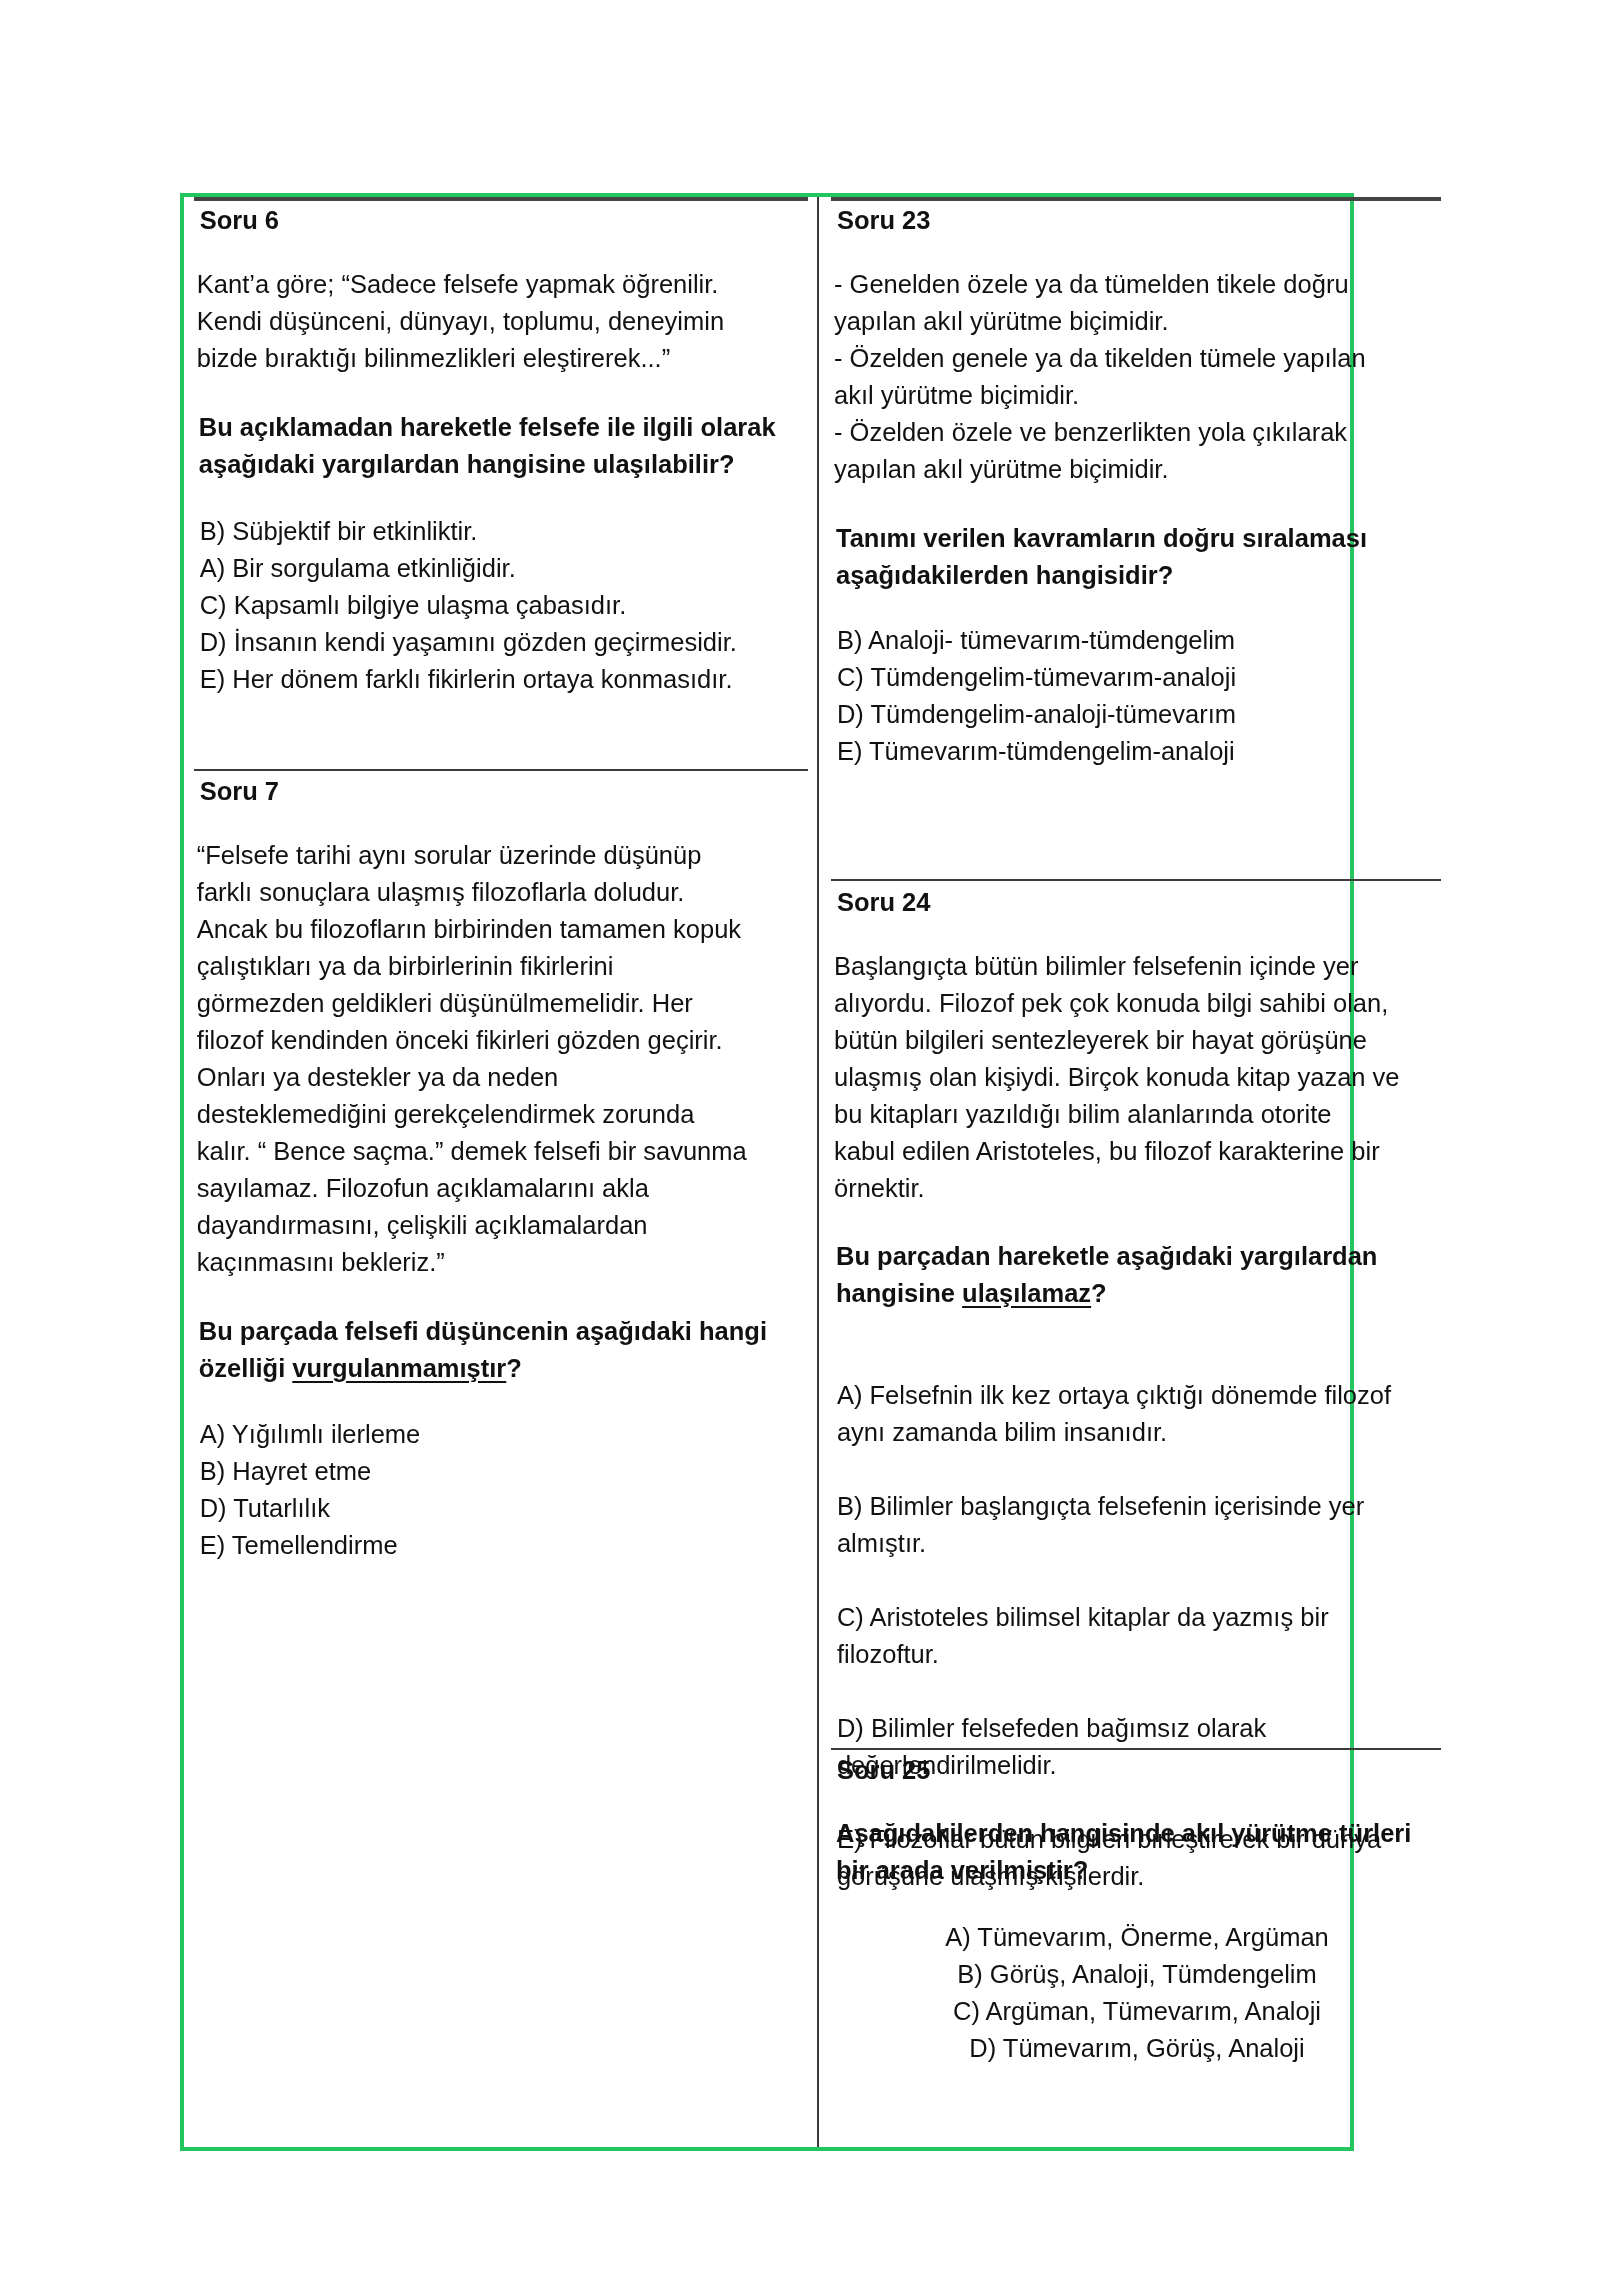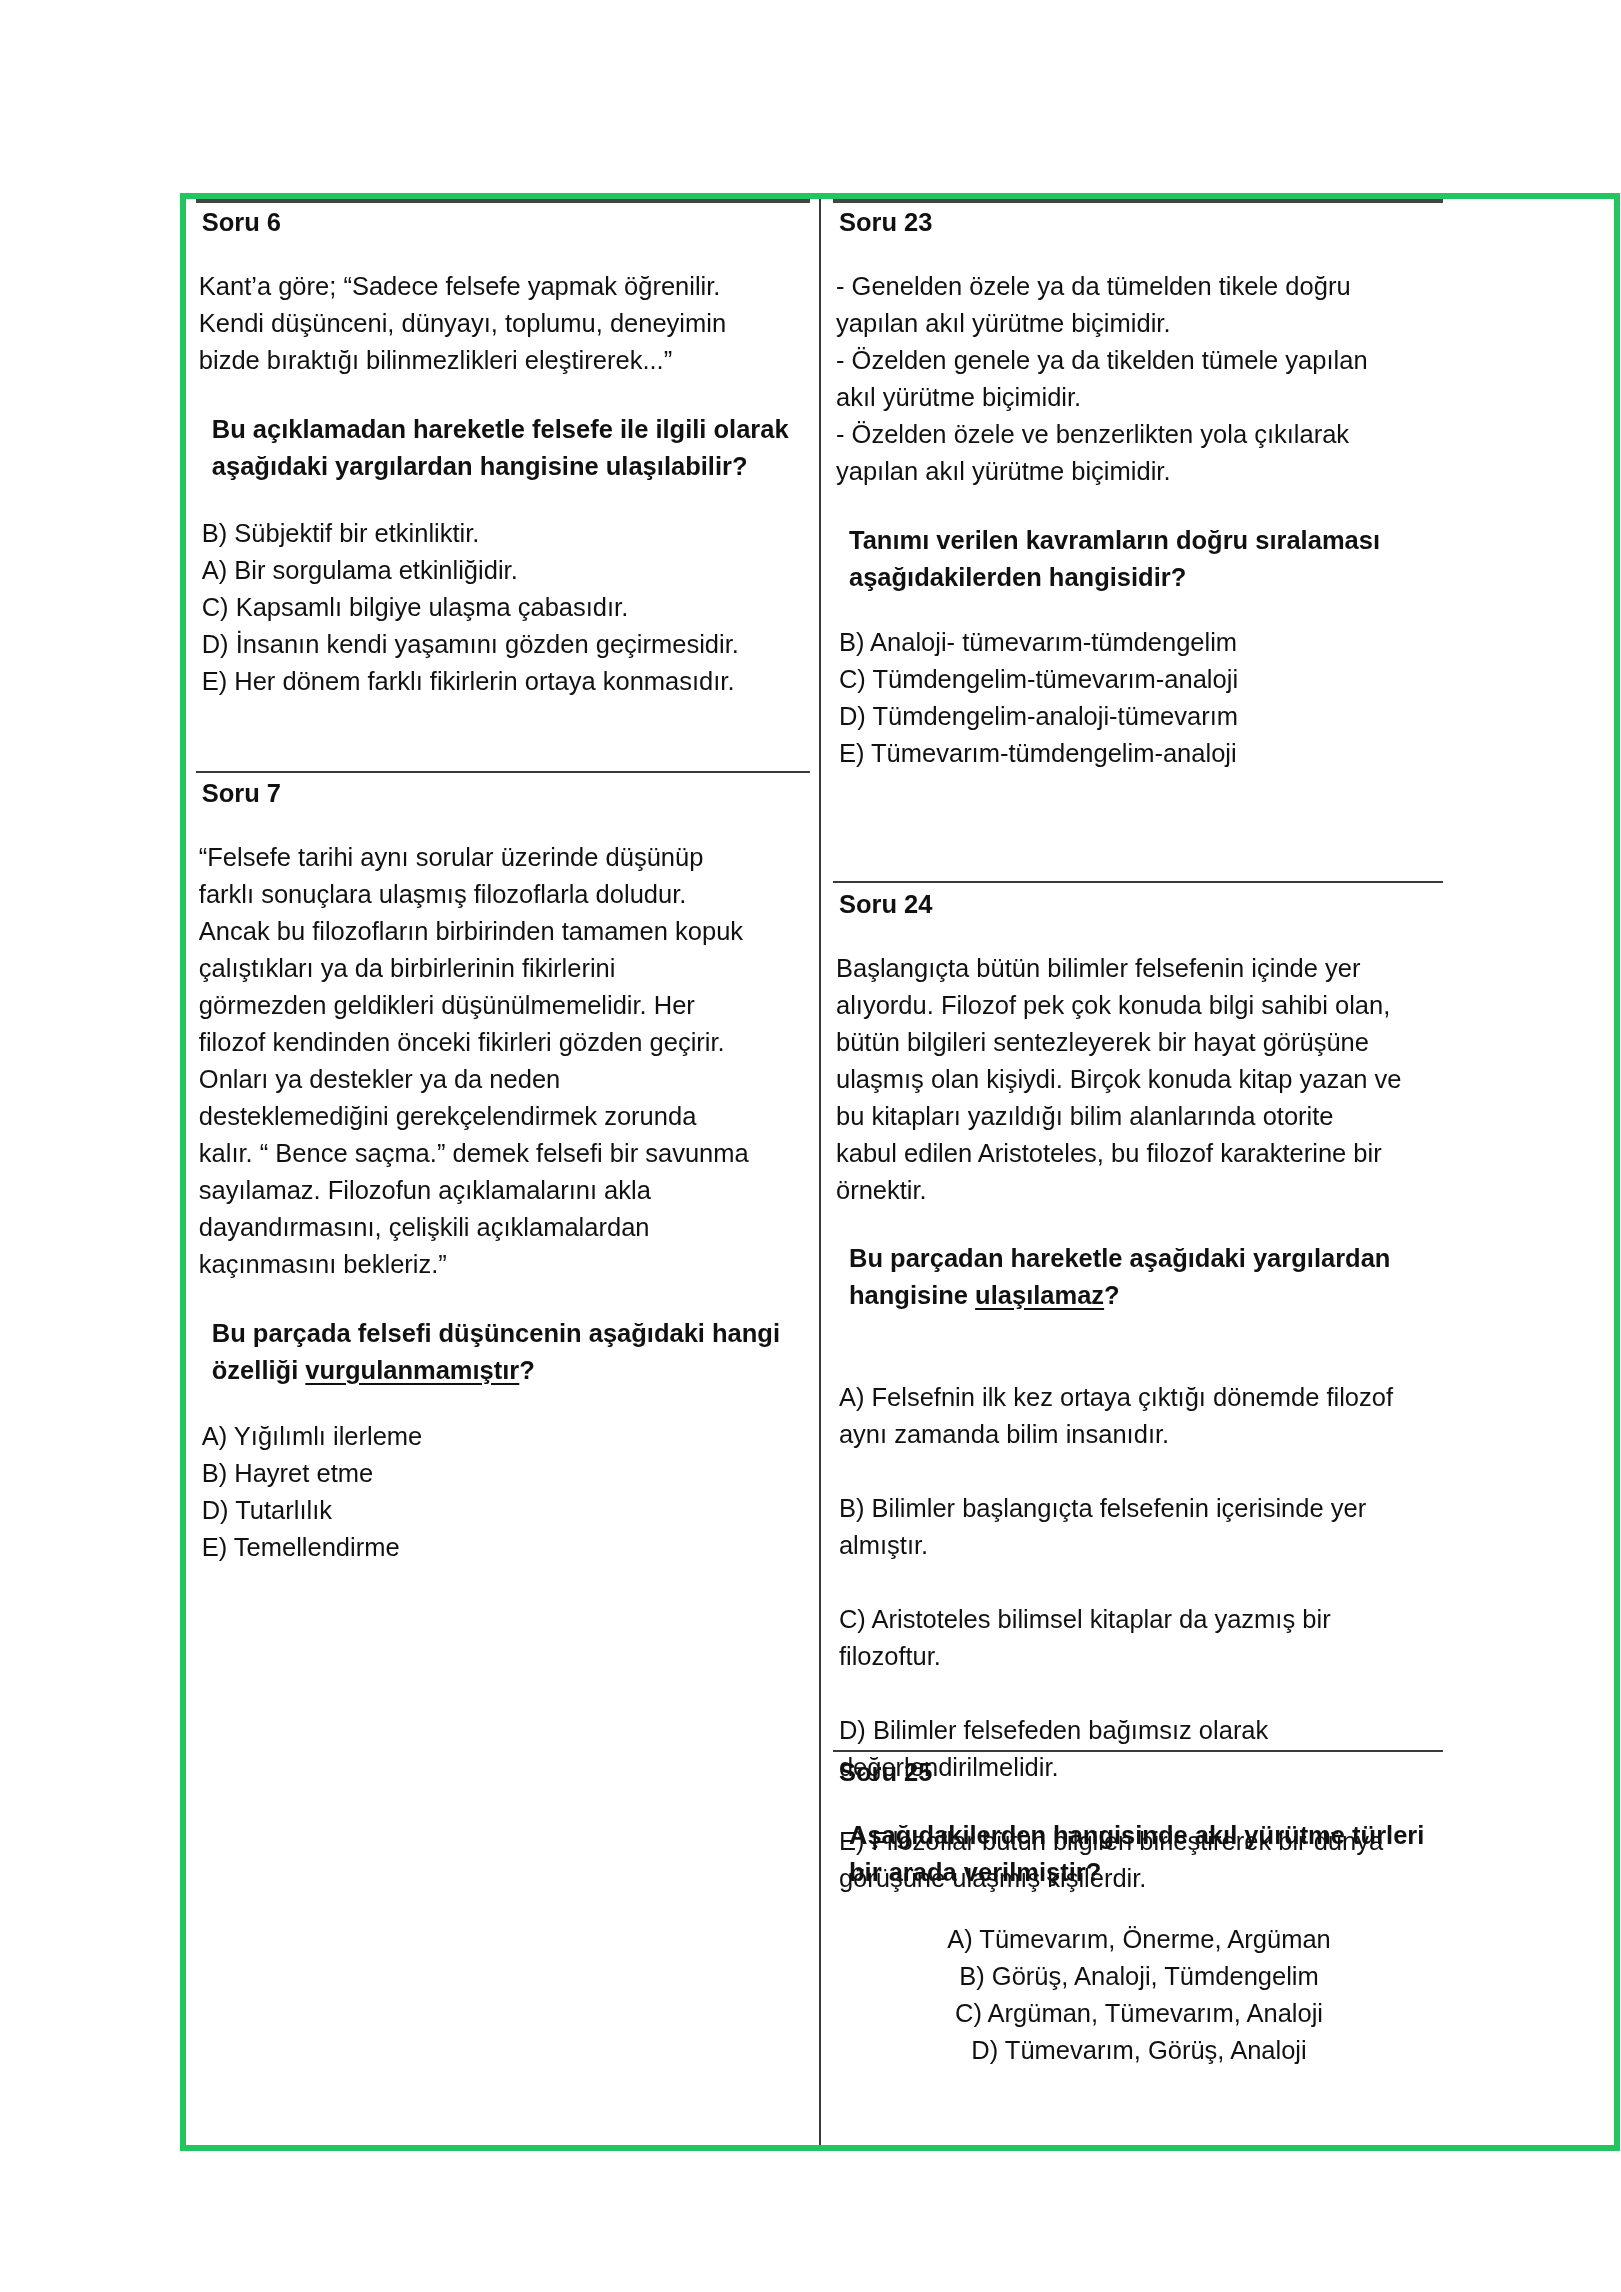--- a/index.html
+++ b/index.html
@@ -1,29 +1,29 @@
 <!DOCTYPE html>
 <html><head>
 <meta charset="utf-8">
 <style>
   html, body { margin: 0; padding: 0; background: #ffffff; }
   body { width: 1621px; height: 2293px; position: relative; overflow: hidden;
          font-family: "Liberation Sans", "DejaVu Sans", sans-serif; color: #111; }
-  .page-table { position: absolute; left: 180px; top: 193px; width: 1440px; height: 1958px;
-                border: 6px solid #22c55e; box-sizing: border-box; }
+  .page-table { position: absolute; left: 180px; top: 193px; width: 1174px; height: 1958px;
+                border: 4px solid #22c55e; box-sizing: border-box; }
   .col-divider { position: absolute; left: 633px; top: 0; width: 2px; height: 100%; background: #3a3a3a; }
   .col { position: absolute; top: 0; }
   .col-left { left: 9.8px; width: 614px; }
   .col-right { left: 647px; width: 610px; }
   .qblock { position: absolute; left: 0; width: 100%; }
   .qrule { position: absolute; left: 0; right: 0; height: 2px; background: #3a3a3a; }
   .qrule.top-thick { height: 3.9px; background: #444; }
   .qtitle { position: absolute; left: 5.9px; font-weight: bold; font-size: 25.5px; line-height: 29px; }
   .para { position: absolute; left: 3px; right: 3.9px; font-size: 25.5px; line-height: 37px; white-space: pre-line; }
-  .stem { position: absolute; left: 16px; right: 3.9px; font-size: 25.5px; line-height: 37px; font-weight: bold; }
+  .stem { position: absolute; left: 5px; right: 3.9px; font-size: 25.5px; line-height: 37px; font-weight: bold; }
   .stem u { text-decoration: underline; text-underline-offset: 3.9px; }
   .opts { position: absolute; left: 5.9px; right: 3.9px; font-size: 25.5px; line-height: 37px; }
   .opt { display: block; }
 </style>
 </head>
 <body>
 
 <div class="page-table">
   <div class="col-divider"></div>
 

